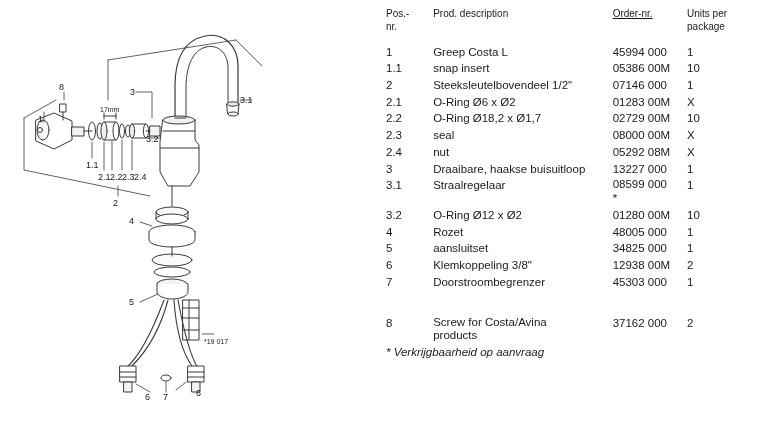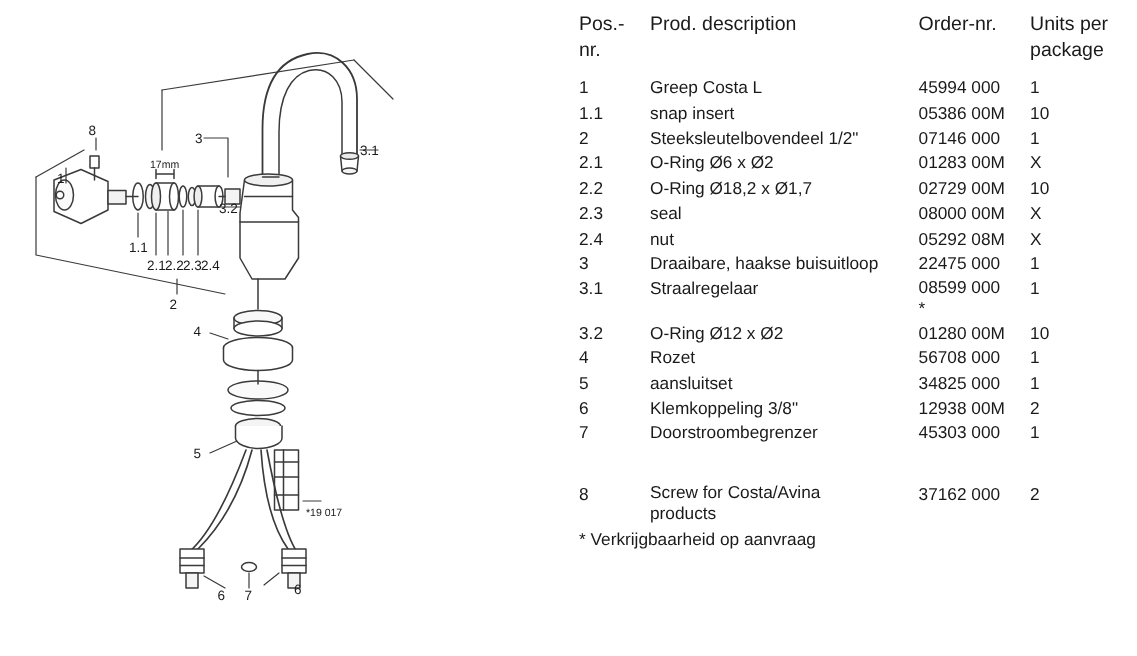--- a/index.html
+++ b/index.html
@@ -43,44 +43,45 @@
   }
   .parts-table table {
     border-collapse: collapse;
     width: 100%;
   }
   .parts-table th {
     font-weight: normal;
     text-align: left;
     vertical-align: top;
     padding: 0 4px 10px 0;
-    font-size: 13px;
+    font-size: 10px;
   }
   .parts-table td {
     vertical-align: top;
     padding: 1px 4px 1px 0;
     font-size: 11.5px;
   }
   .col-pos    { width: 44px; }
   .col-desc   { width: 178px; }
-  .col-order  { width: 72px; }
+  .col-order  { width: 72px; text-decoration: underline; }
   .col-units  { width: 64px; }
 
   tr.spacer td {
     height: 12px;
     padding: 0;
     font-size: 0;
     line-height: 0;
   }
   .section-head td {
     padding-top: 2px;
     padding-bottom: 2px;
   }
   .footnote {
     padding-top: 10px;
+    font-style: italic;
   }
   .two-line { line-height: 1.2; }
 
   
 </style>
 </head>
 <body>
 
 <div class="page">
 
@@ -265,42 +266,42 @@
         </tr>
         <tr>
           <td>2.4</td>
           <td>nut</td>
           <td>05292 08M</td>
           <td>X</td>
         </tr>
         <tr>
           <td>3</td>
           <td>Draaibare, haakse buisuitloop</td>
-          <td>22475 000</td>
+          <td>13227 000</td>
           <td>1</td>
         </tr>
         <tr>
           <td>3.1</td>
           <td>Straalregelaar</td>
           <td class="two-line">
             <div>08599 000</div>
             <div>*</div>
           </td>
           <td>1</td>
         </tr>
         <tr>
           <td>3.2</td>
           <td>O-Ring Ø12 x Ø2</td>
           <td>01280 00M</td>
           <td>10</td>
         </tr>
         <tr>
           <td>4</td>
           <td>Rozet</td>
-          <td>56708 000</td>
+          <td>48005 000</td>
           <td>1</td>
         </tr>
         <tr>
           <td>5</td>
           <td>aansluitset</td>
           <td>34825 000</td>
           <td>1</td>
         </tr>
         <tr>
           <td>6</td>

